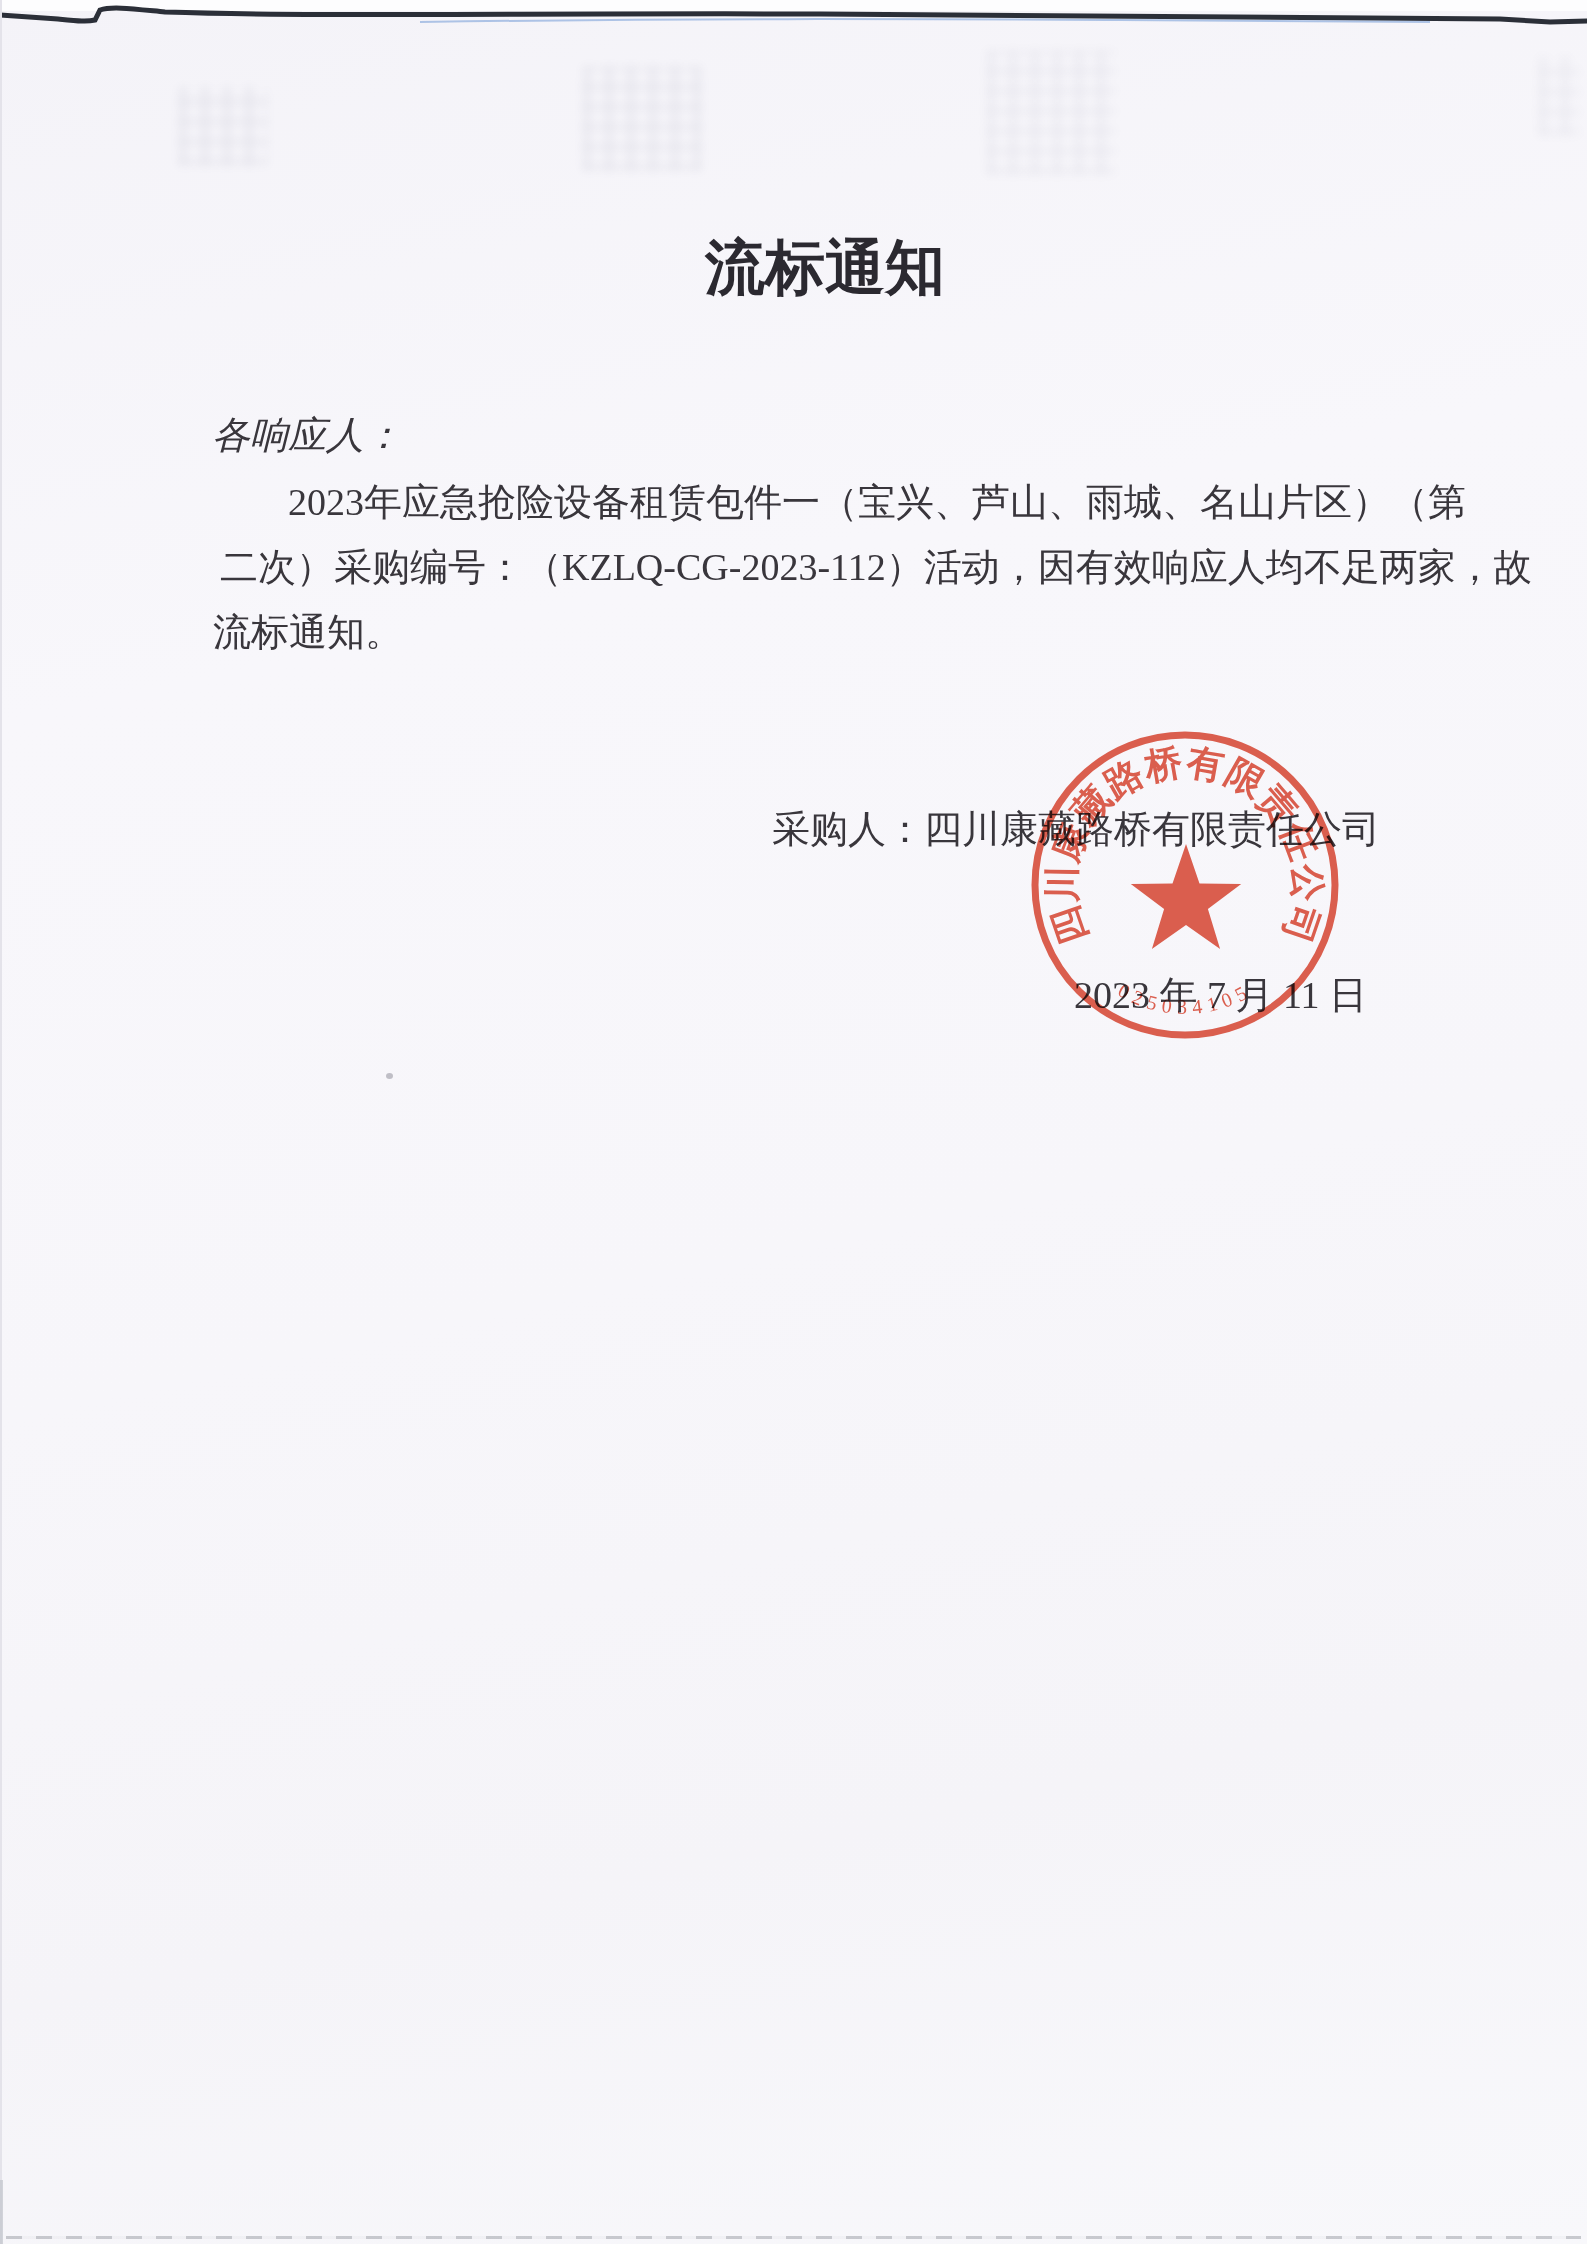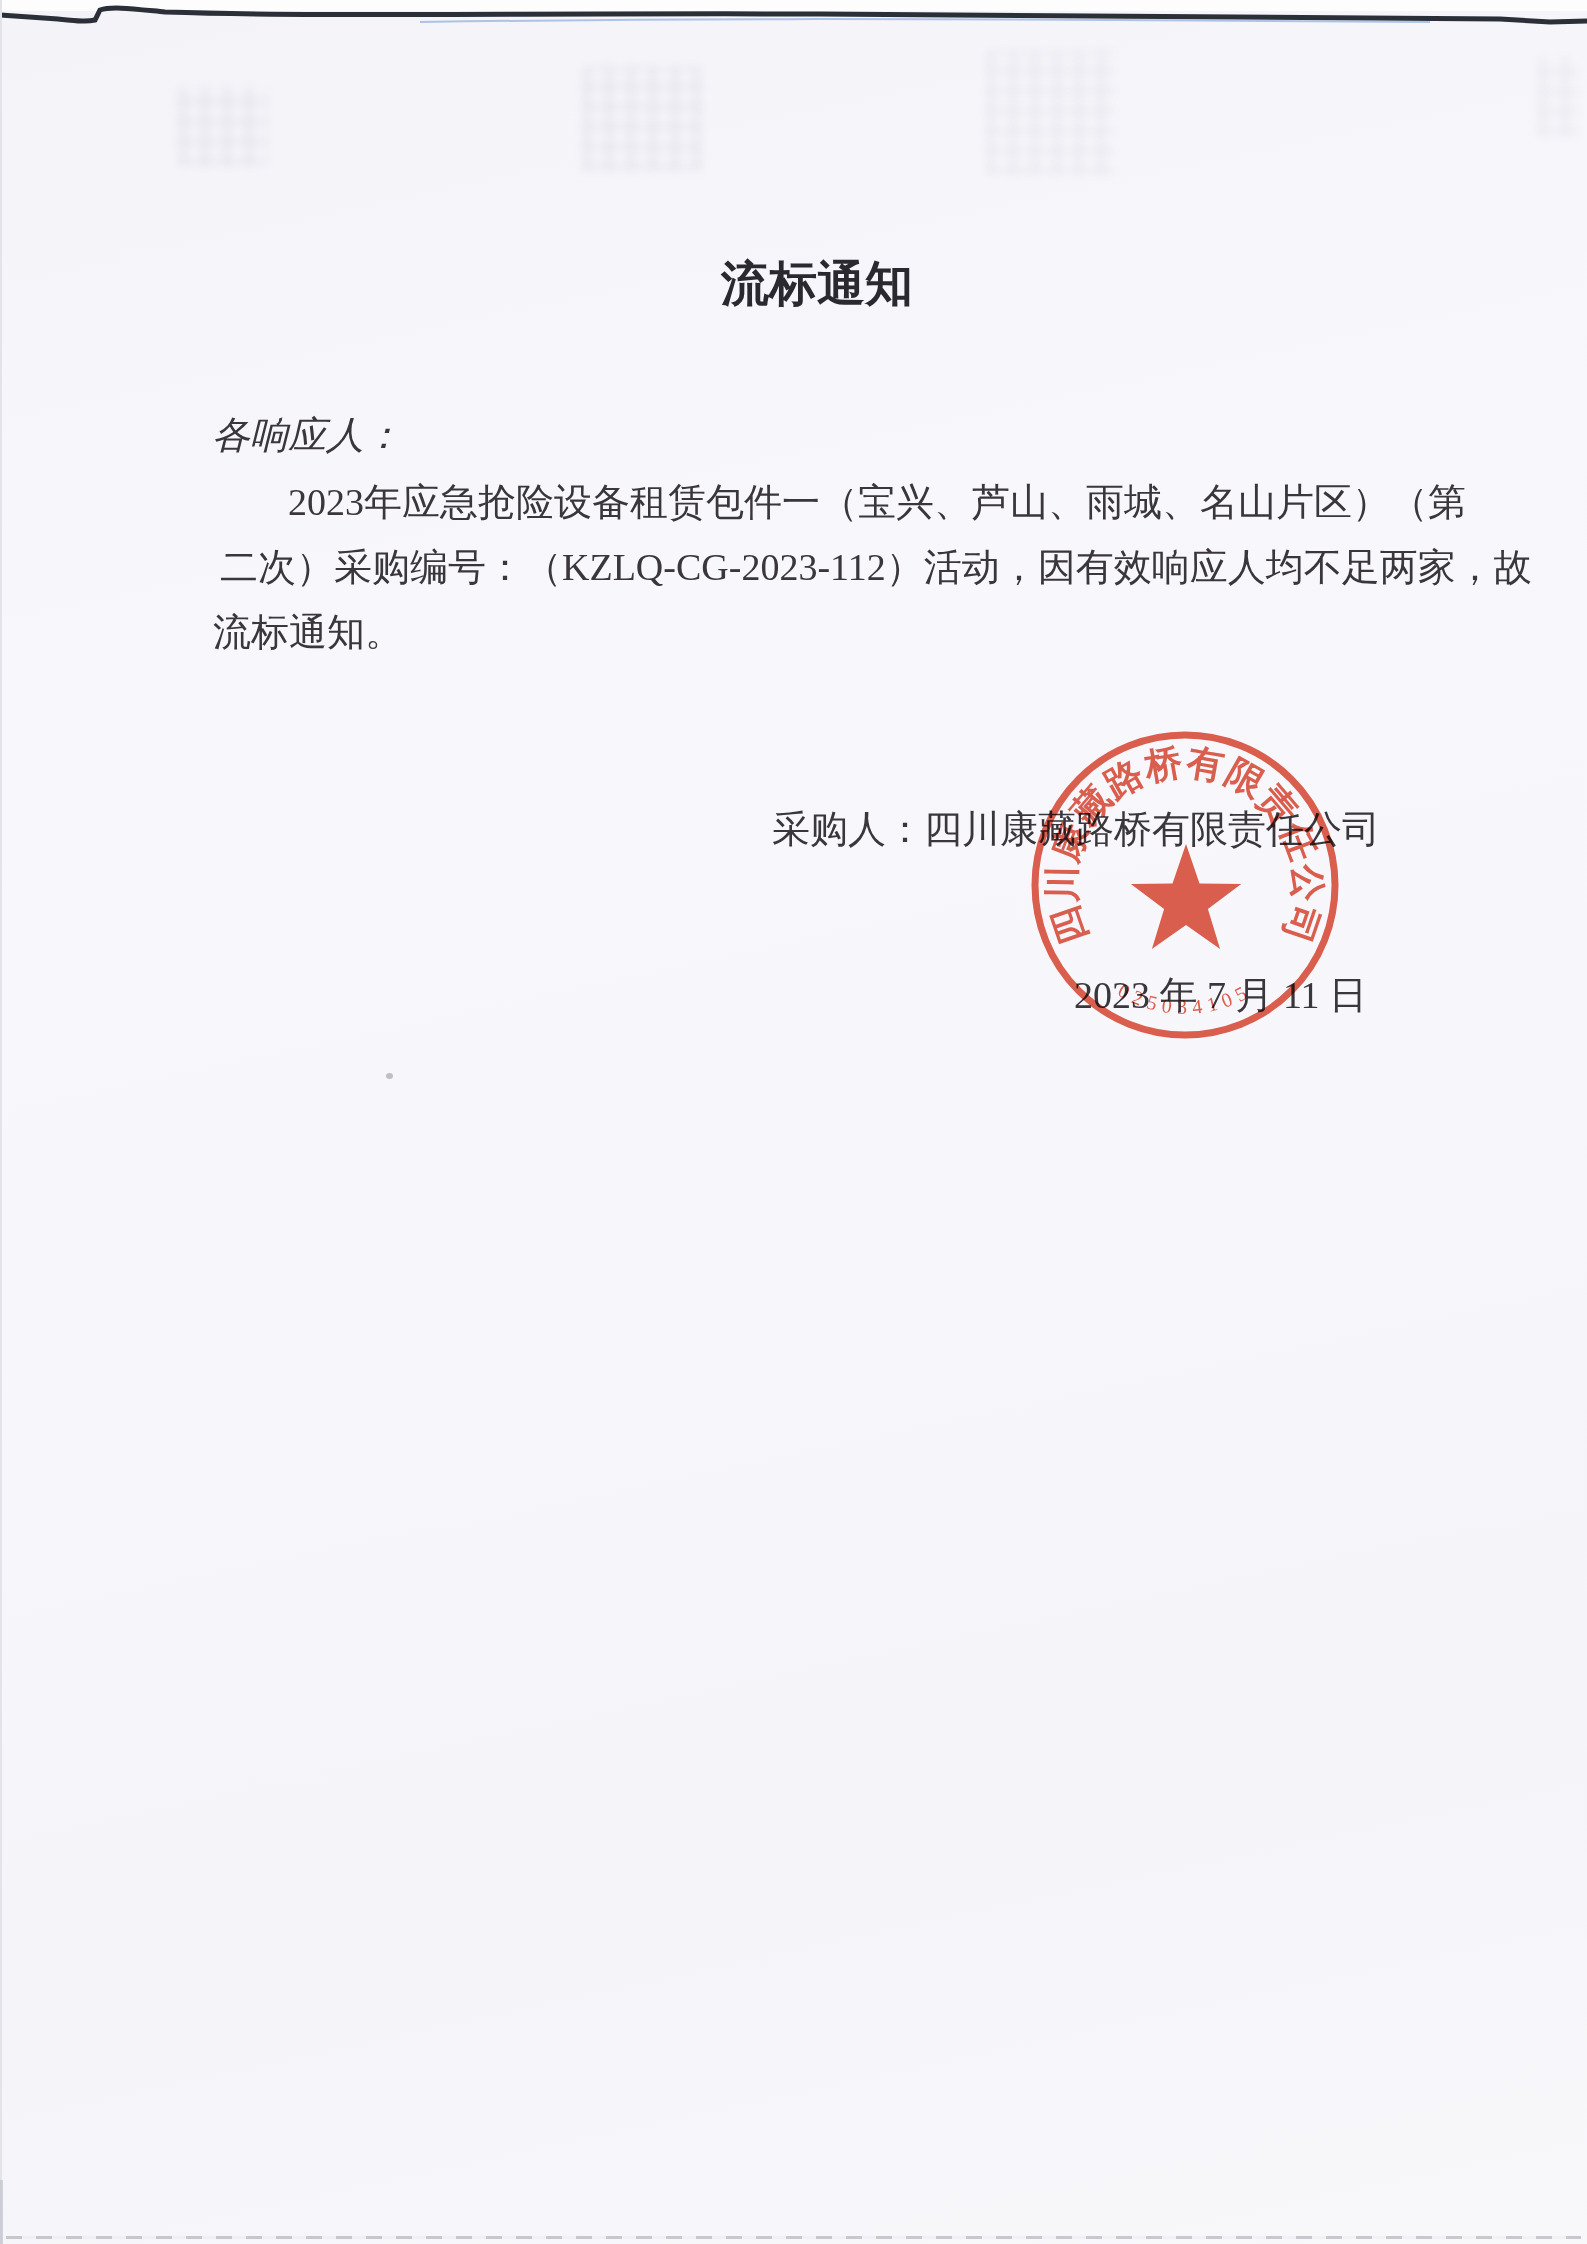--- a/index.html
+++ b/index.html
@@ -34,22 +34,22 @@
     border-radius: 4px;
   }
   .ghost-a { left: 178px; top: 86px;  width: 90px;  height: 80px; }
   .ghost-b { left: 582px; top: 66px;  width: 120px; height: 105px; }
   .ghost-c { left: 986px; top: 50px;  width: 130px; height: 125px; opacity:.13; }
   .ghost-d { left: 1538px; top: 56px; width: 42px;  height: 80px; opacity:.12; }
 
   .doc-title {
     position: absolute;
     left: 705px; top: 238px;
-    margin: 16px;
-    font-size: 48px;
+    margin: 0;
+    font-size: 60px;
     line-height: 60px;
     font-weight: 700;
     letter-spacing: 0px;
     color: #2b2930;
     white-space: nowrap;
   }
   .greeting {
     position: absolute;
     left: 212px; top: 412px;
     font-size: 38px;

